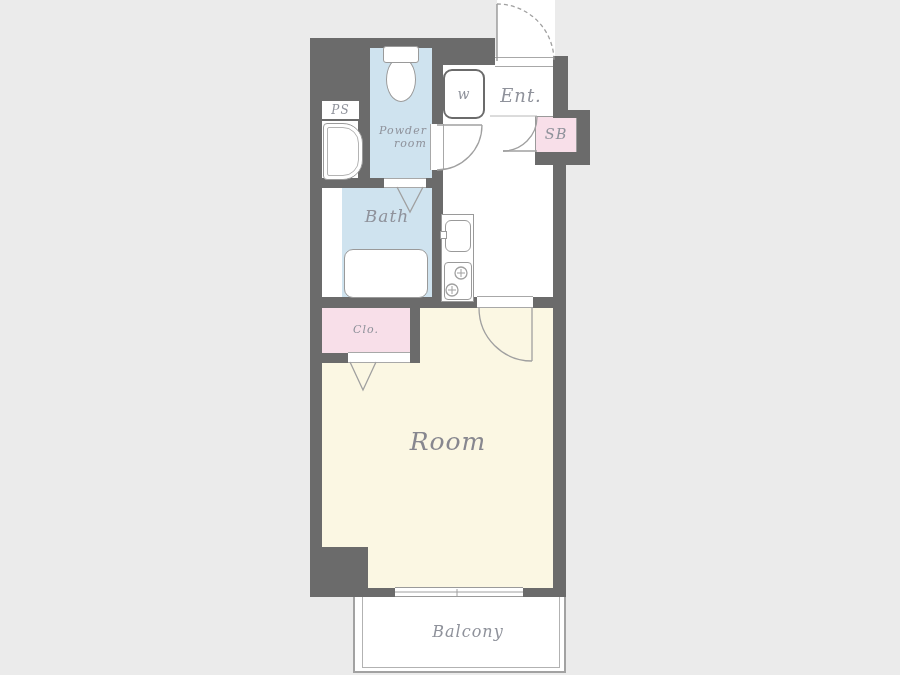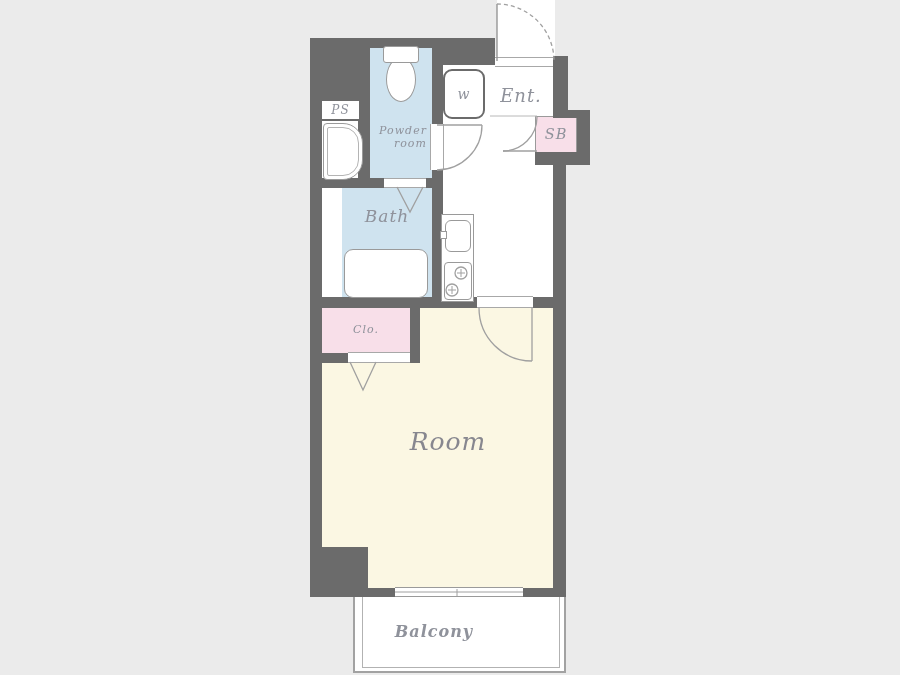--- a/index.html
+++ b/index.html
@@ -123,15 +123,15 @@
 
   <div class="lbl" style="left:403px;top:137px;font-size:11px;">
     <div>Powder</div>
     <div>room</div>
   </div>
   <div class="lbl" style="left:521px;top:96px;font-size:18px;">Ent.</div>
   <div class="lbl" style="left:556px;top:135px;font-size:14.5px;">SB</div>
   <div class="lbl" style="left:387px;top:216px;font-size:17px;">Bath</div>
   <div class="lbl" style="left:366px;top:330px;font-size:11px;">Clo.</div>
   <div class="lbl" style="left:448px;top:442px;font-size:25px;color:#87878f;">Room</div>
-  <div class="lbl" style="left:434px;top:632px;font-size:16px;font-weight:bold;">Balcony</div>
+  <div class="lbl" style="left:468px;top:632px;font-size:16px;">Balcony</div>
 
 </div>
 
 </body></html>

